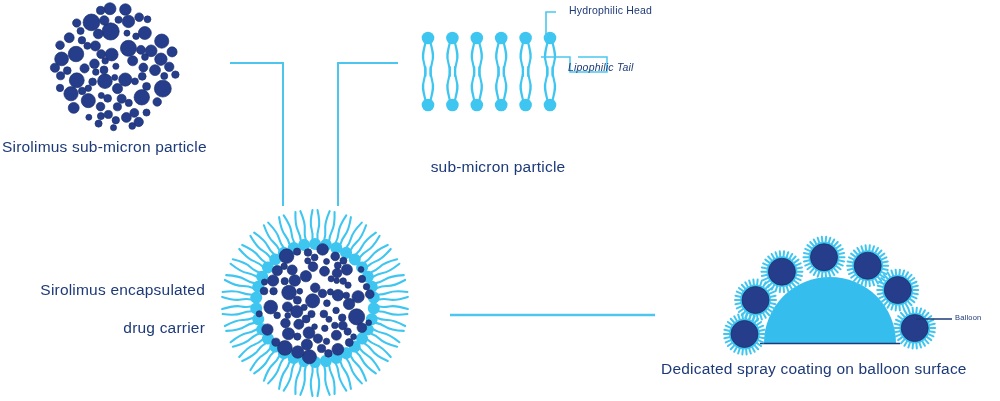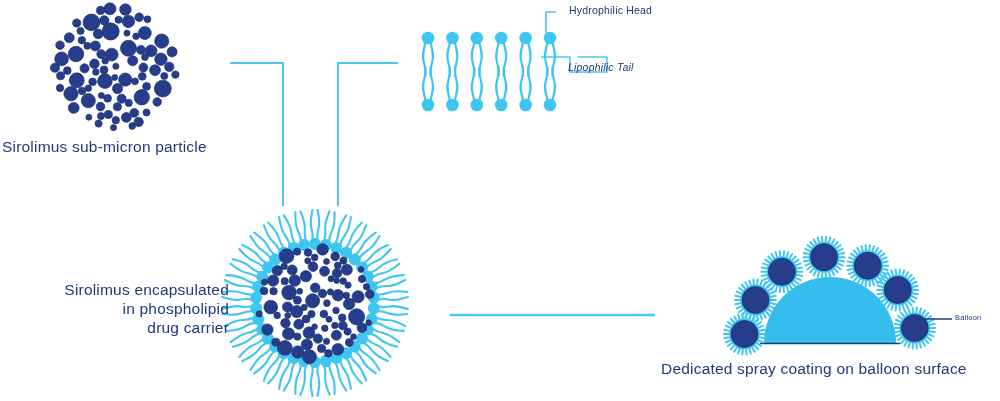--- a/index.html
+++ b/index.html
@@ -43,21 +43,20 @@
     text-align: center;
     white-space: normal;
   }
   #cap-encapsulated {
     left: 0px;
     top: 281px;
     font-size: 15.5px;
     width: 205px;
     text-align: right;
     white-space: normal;
-    padding-left: 24px;
   }
   #cap-balloon-surface {
     left: 661px;
     top: 360px;
     font-size: 15.5px;
     text-align: right;
   }
   #lbl-hydrophilic {
     left: 556px;
     top: 4px;
@@ -583,23 +582,23 @@
     </g>
 
   <g>
     <line x1="916" y1="319" x2="952" y2="319" stroke="#1d3a78" stroke-width="1.3"></line>
   </g>
 
 </svg>
 
 <div class="caption" id="cap-sirolimus">Sirolimus sub-micron particle</div>
 
-<div class="caption" id="cap-phospholipid"><br></div>
-
-<div class="caption" id="cap-encapsulated"><span>Sirolimus encapsulated</span><br><span>in phospholipid</span><br><span>drug carrier</span></div>
+<div class="caption" id="cap-phospholipid"><br><span>sub-micron particle</span></div>
+
+<div class="caption" id="cap-encapsulated"><span>Sirolimus encapsulated</span><br><br><span>drug carrier</span></div>
 
 <div class="caption" id="cap-balloon-surface">Dedicated spray coating on balloon surface</div>
 
 <div class="caption" id="lbl-hydrophilic">Hydrophilic Head</div>
 
 <div class="caption" id="lbl-lipophilic">Lipophilic Tail</div>
 
 <div class="caption" id="lbl-balloon">Balloon</div>
 
 </body></html>

